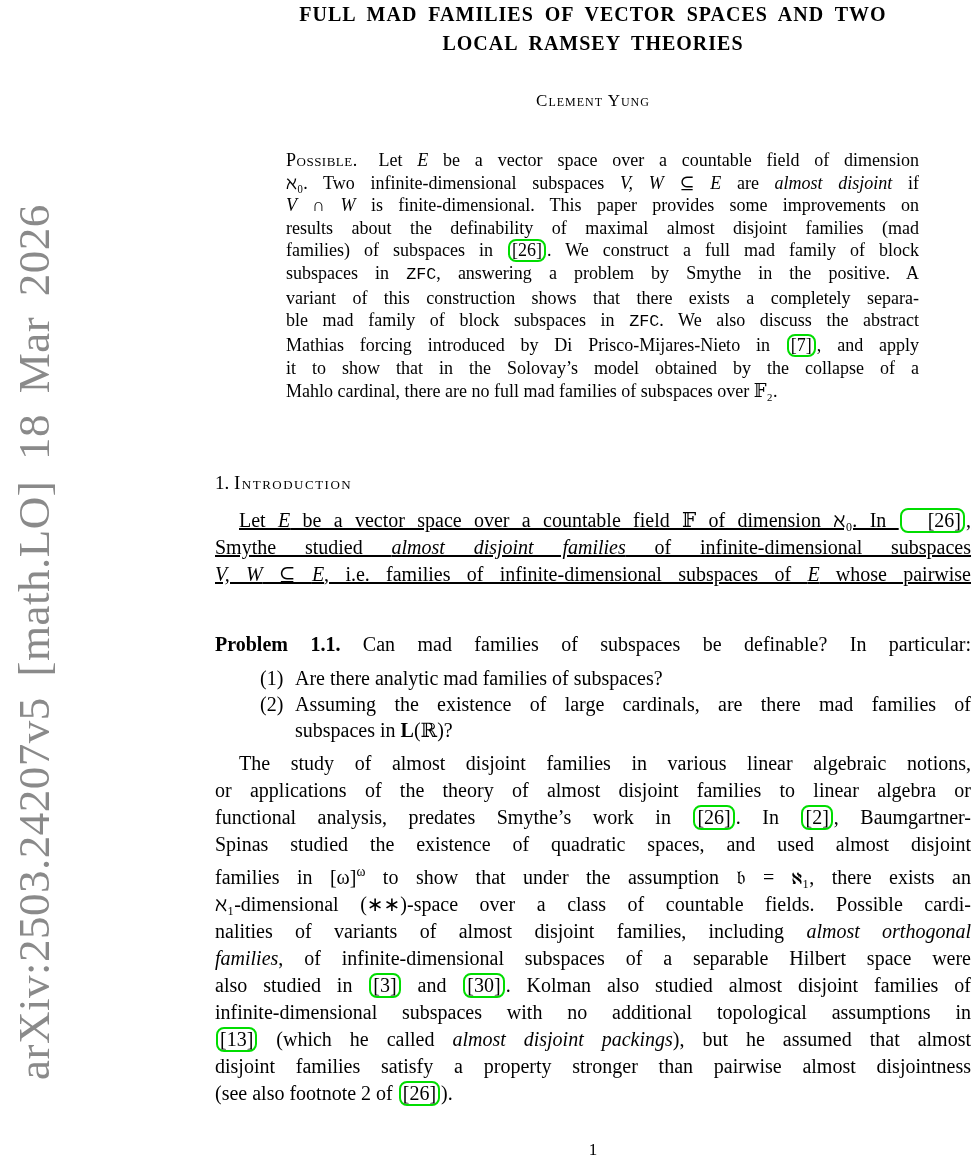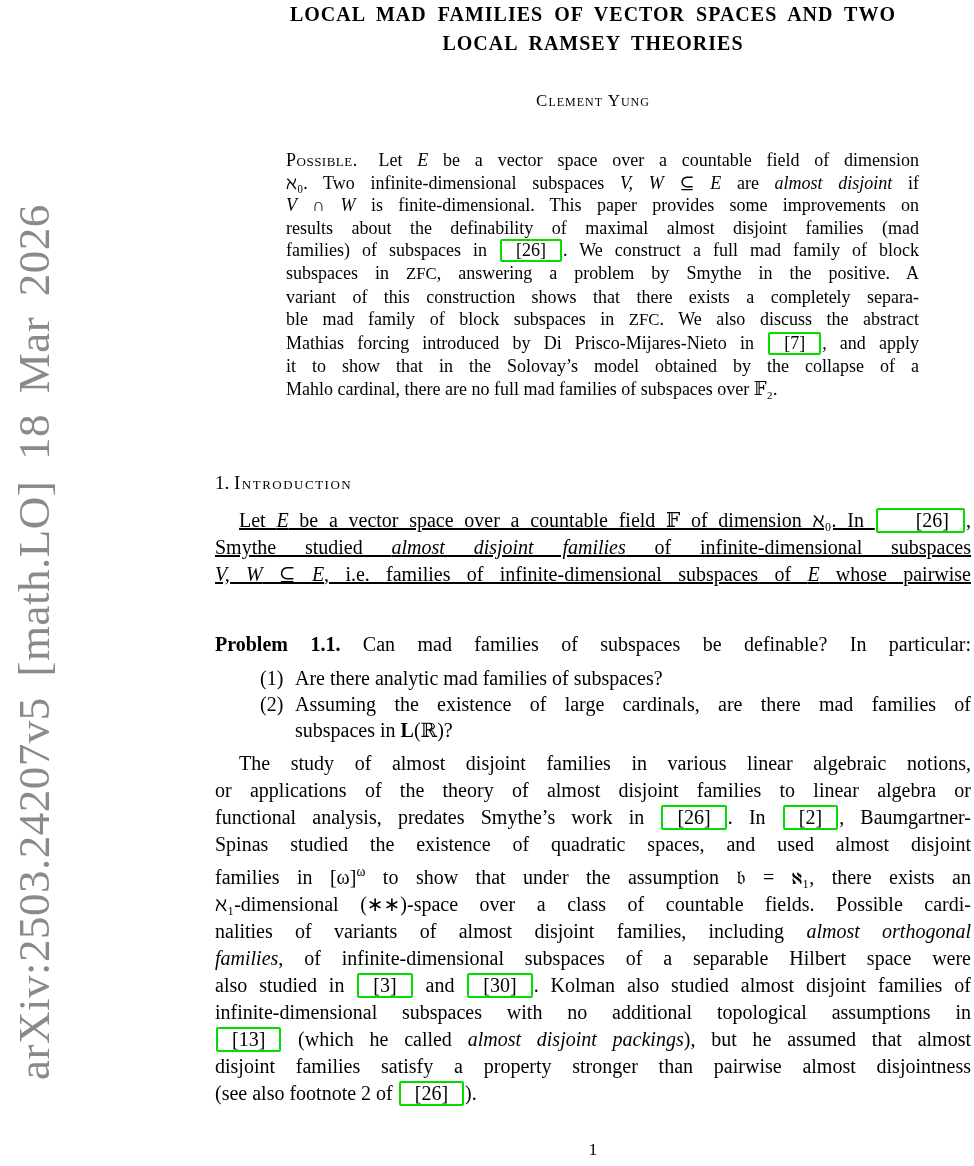--- a/index.html
+++ b/index.html
@@ -22,38 +22,38 @@
   .problem{position:absolute;top:631px;left:0;width:756px;font-size:20px;line-height:26px;}
   .qlist{position:absolute;top:665px;left:0;width:756px;font-size:20px;line-height:26px;}
   .qitem{position:relative;padding-left:80px;}
   .qlabel{position:absolute;left:45px;top:0;}
   .p2{position:absolute;top:750px;left:0;width:756px;font-size:20px;line-height:27px;font-family:Liberation Serif, serif;}
   .pagenum{position:absolute;top:1140px;left:0;right:0;text-align:center;font-size:17px;line-height:20px;}
   
   .tline{white-space:normal;}
   .tline.j{text-align:justify;text-align-last:justify;}
   .indent-first .tline:first-child{text-indent:24px;}
-  .cite{display:inline-block;border:2px solid var(--cite,#00dd00);border-radius:2px;
-        padding:0 14px;margin:0 1px;line-height:1.05;}
-  .sf{font-family:Liberation Serif, serif;font-size:0.93em;}
+  .cite{display:inline-block;border:2px solid var(--cite,#00dd00);border-radius:8px;
+        padding:0 2px;margin:0 1px;line-height:1.05;}
+  .sf{font-family:Liberation Mono, monospace;font-size:0.93em;}
   .sc-abs{font-variant:small-caps;letter-spacing:0.5px;margin-right:6px;}
   sup{font-size:0.68em;}
   i{font-style:italic;}
 </style>
 </head>
 <body>
 
 <div class="page">
 
   <div class="stamp">arXiv:2503.24207v5 [math.LO] 18 Mar 2026</div>
 
   <div class="column">
 
     <div class="title">
-      <div>LOCAL MAD FAMILIES OF VECTOR SPACES AND TWO</div>
+      <div>FULL MAD FAMILIES OF VECTOR SPACES AND TWO</div>
       <div>LOCAL RAMSEY THEORIES</div>
     </div>
 
     <div class="author">Clement Yung</div>
 
     <div class="abstract">
         <div class="tline j"><span class="sc-abs">Possible.</span> Let <i>E</i> be a vector space over a countable field of dimension</div>
         <div class="tline j">ℵ₀. Two infinite-dimensional subspaces <i>V, W</i> ⊆ <i>E</i> are <i>almost disjoint</i> if</div>
         <div class="tline j"><i>V</i> ∩ <i>W</i> is finite-dimensional. This paper provides some improvements on</div>
         <div class="tline j">results about the definability of maximal almost disjoint families (mad</div>

